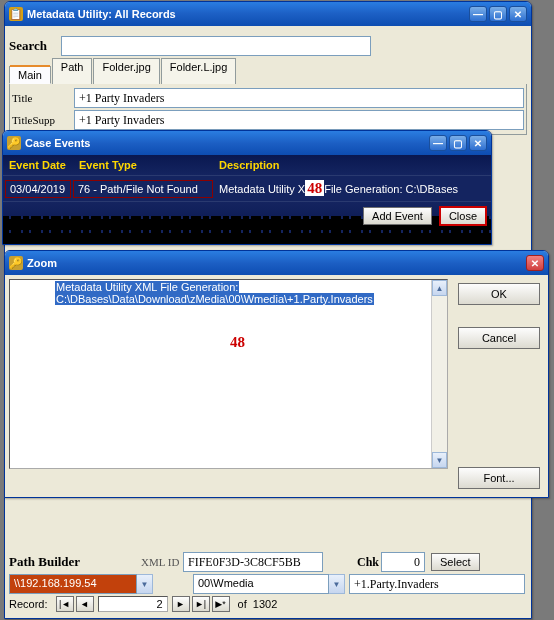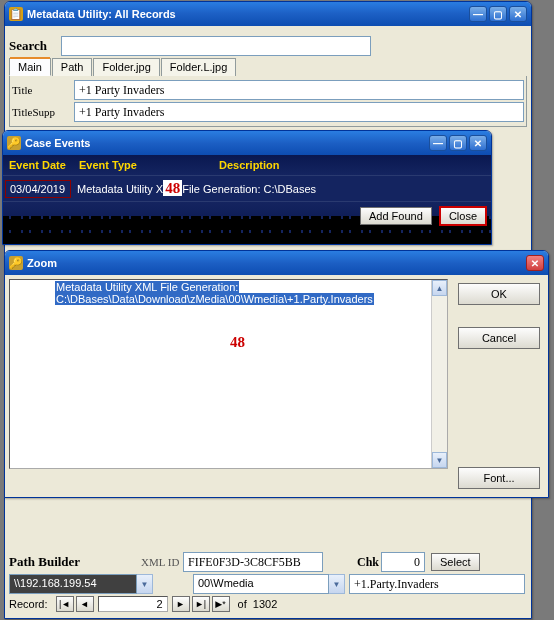--- a/index.html
+++ b/index.html
@@ -13,21 +13,21 @@
   .winbtn { width: 18px; height: 16px; background: linear-gradient(to bottom, #7aaee8, #2d6fd1); border: 1px solid #1a4f9c; border-radius: 3px; color: white; display: flex; align-items: center; justify-content: center; font-size: 10px; font-weight: bold; cursor: pointer; }
   .winbtn.red { background: linear-gradient(to bottom, #f08080, #d04040); border-color: #a02020; }
   
   .content { padding: 4px; background: #ece9d8; }
   .row { display: flex; align-items: center; margin-bottom: 2px; gap: 2px; }
   .label { font-family: 'Times New Roman', serif; font-size: 11px; }
   .input { border: 1px solid #7b9ebd; background: white; padding: 8px 4px; height: 20px; font-family: 'Times New Roman', serif; font-size: 12px; flex: 1; }
   
   .tabs { display: flex; margin-top: 2px; }
   .tab { padding: 2px 8px; border: 1px solid #919b9c; background: #f5f4ea; font-size: 11px; margin-right: 1px; border-bottom: none; cursor: pointer; }
-  .tab.active { background: #fcfcfe; border-bottom: 1px solid #fcfcfe; position: relative; z-index: 2; }
+  .tab.active { background: #fcfcfe; border-bottom: 1px solid #fcfcfe; position: relative; z-index: 2; margin-top: 8px; }
   .tab.active::before { content: ''; position: absolute; top: -2px; left: 0; right: 0; height: 2px; background: #e68b2c; }
   
   .btn { background: linear-gradient(to bottom, #fdfdfd, #dcdad0); border: 1px solid #707070; padding: 2px 8px; font-size: 11px; cursor: pointer; }
   .redbox { border: 2px solid #cc0000; }
   
   .events-header { background: linear-gradient(to bottom, #0a1850, #142460); color: #ffd700; font-weight: bold; padding: 4px 6px; display: flex; gap: 0; border-bottom: 1px solid #2a3a70; }
   .events-row { background: #142460; color: white; padding: 2px 2px; display: flex; gap: 0; align-items: center; font-size: 11px; }
   .events-cell { border: 1px solid #8b0000; padding: 2px 4px; margin-right: 2px; white-space: nowrap; overflow: hidden; }
   .events-btns { background: linear-gradient(to bottom, #142460, #0a1850); padding: 4px; text-align: right; border-top: 1px solid #2a3a70; }
   .cityscape { height: 14px; background: linear-gradient(to top, #000 0%, #000 80%, transparent 80%); background-color: #142460; position: relative; }
@@ -38,21 +38,21 @@
   .textarea-zoom { background: white; border: 1px inset #aaa; height: 190px; overflow: auto; position: relative; }
   .highlighted { background: #316ac5; color: white; padding: 0 1px; font-size: 11px; }
   .scrollbar-v { position: absolute; right: 0; top: 0; bottom: 0; width: 16px; background: #f0f0f0; border-left: 1px solid #ccc; display: flex; flex-direction: column; }
   .sb-btn { height: 16px; background: linear-gradient(to bottom, #e8f0fb, #c6d6ef); border: 1px solid #9db8d9; display: flex; align-items: center; justify-content: center; font-size: 8px; color: #4a6a9a; cursor: pointer; }
   .sb-track { flex: 1; background: #f1f0e7; }
   
   .zoom-btns { display: flex; flex-direction: column; gap: 8px; padding: 4px; }
   .zoom-btn { width: 82px; height: 22px; background: linear-gradient(to bottom, #fdfdfd, #dcdad0); border: 1px solid #707070; cursor: pointer; }
   
   .dropdown { display: flex; }
-  .dropdown .dd-val { border: 1px solid #7b9ebd; background: #404040; color: white; padding: 2px 4px; height: 20px; }
+  .dropdown .dd-val { border: 1px solid #7b9ebd; background: #c2410c; color: white; padding: 2px 4px; height: 20px; }
   .dropdown .dd-arrow { width: 16px; height: 20px; background: linear-gradient(to bottom, #e8f0fb, #c6d6ef); border: 1px solid #9db8d9; display: flex; align-items: center; justify-content: center; font-size: 8px; color: #4a6a9a; cursor: pointer; border-left: none; }
   
   .navbtn { width: 18px; height: 16px; background: linear-gradient(to bottom, #fdfdfd, #dcdad0); border: 1px solid #707070; display: inline-flex; align-items: center; justify-content: center; font-size: 9px; cursor: pointer; }
   .recnum { width: 70px; height: 16px; background: white; border: 1px inset #aaa; text-align: right; padding: 0 4px; font-size: 11px; margin: 0 2px; }
 </style>
 </head>
 <body>
 
 <div class="window" style="left:4px; top:1px; width:528px; height:618px;">
   <div class="titlebar">
@@ -130,27 +130,28 @@
       <div class="winbtn">✕</div>
     </div>
   </div>
   <div class="events-header">
     <span style="width:70px;">Event Date</span>
     <span style="width:140px;">Event Type</span>
     <span style="flex:1;">Description</span>
   </div>
   <div class="events-row">
     <span class="events-cell" style="width:66px;">03/04/2019</span>
+    <span class="events-cell" style="width:140px;">76 - Path/File Not Found</span>
     <span class="events-cell" style="flex:1; border:none; position:relative;">
       <span>Metadata Utility X</span><span class="ann48" style="position:static; background:white; padding:0 2px;">48</span><span>File Generation: C:\DBases</span>
     </span>
   </div>
   <div class="events-btns" style="position:relative;">
     <div class="cityscape" style="position:absolute; left:0; right:0; bottom:0; z-index:0;"></div>
-    <button class="btn" style="position:relative; z-index:1;">Add Found</button>
+    <button class="btn" style="position:relative; z-index:1;">Add Event</button>
     <button class="btn redbox" style="margin-left:4px; position:relative; z-index:1;">Close</button>
   </div>
   <div class="cityscape"></div>
 </div>
 
 <div class="window" style="left:4px; top:250px; width:545px; height:248px;">
   <div class="titlebar">
     <span class="icon" style="background:#c8a030;">🔑</span>
     <span class="title">Zoom</span>
     <div class="winbtns">

